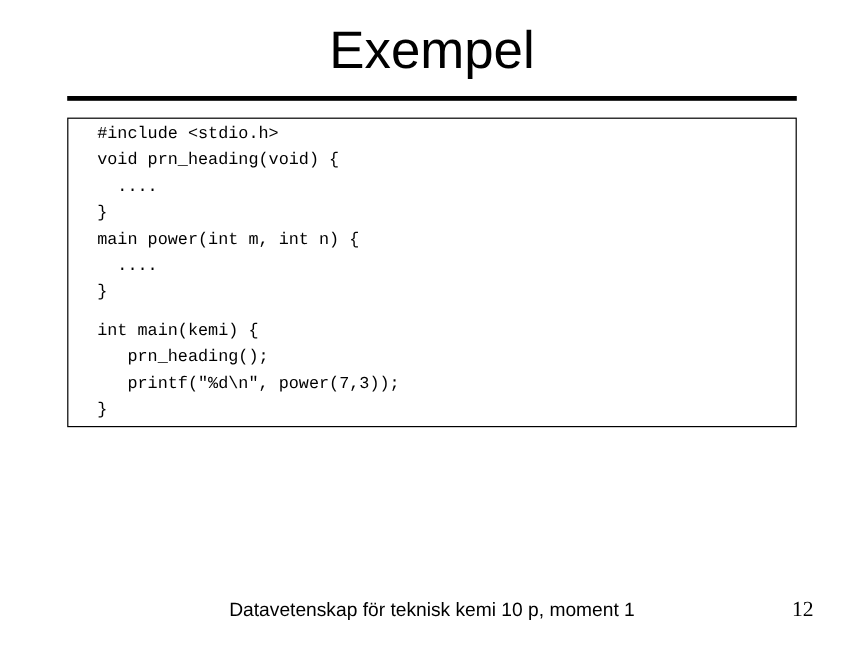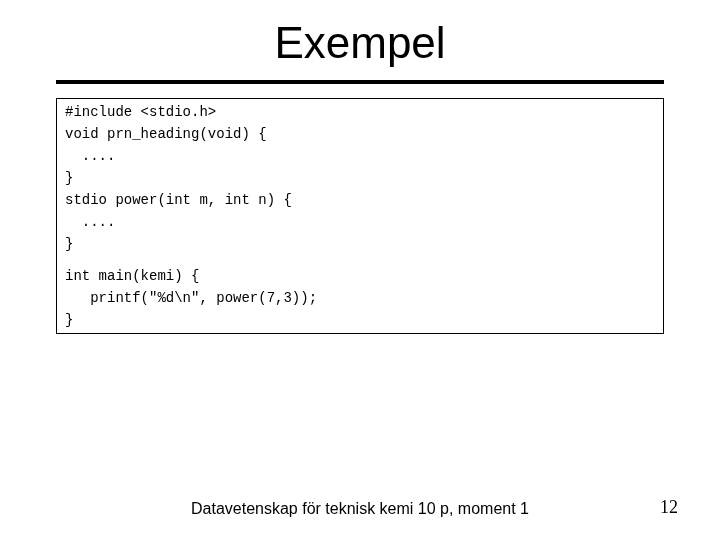--- a/index.html
+++ b/index.html
@@ -32,20 +32,21 @@
   }
   .codebox {
     margin: 14px 56px 0 56px;
     border: 1px solid #000;
     padding: 2px 0;
     box-sizing: border-box;
   }
   .codebox table {
     border-collapse: collapse;
     width: 100%;
+    margin-left: 16px;
   }
   .codebox td {
     font-family: "Courier New", Courier, monospace;
     font-size: 14px;
     line-height: 1.0;
     padding: 4px 8px;
     vertical-align: top;
     white-space: pre;
   }
   .codebox tr.sep td {
@@ -88,33 +89,36 @@
       <tr>
             <td>void prn_heading(void) {</td>
           </tr>
       <tr>
             <td>  ....</td>
           </tr>
       <tr>
             <td>}</td>
           </tr>
       <tr>
-            <td>stdio power(int m, int n) {</td>
+            <td>main power(int m, int n) {</td>
           </tr>
       <tr>
             <td>  ....</td>
           </tr>
       <tr>
             <td>}</td>
           </tr>
       <tr class="sep">
             <td></td>
           </tr>
       <tr>
             <td>int main(kemi) {</td>
+          </tr>
+      <tr>
+            <td>   prn_heading();</td>
           </tr>
       <tr>
             <td>   printf("%d\n", power(7,3));</td>
           </tr>
       <tr>
             <td>}</td>
           </tr>
     </tbody>
       </table>
   </div>

